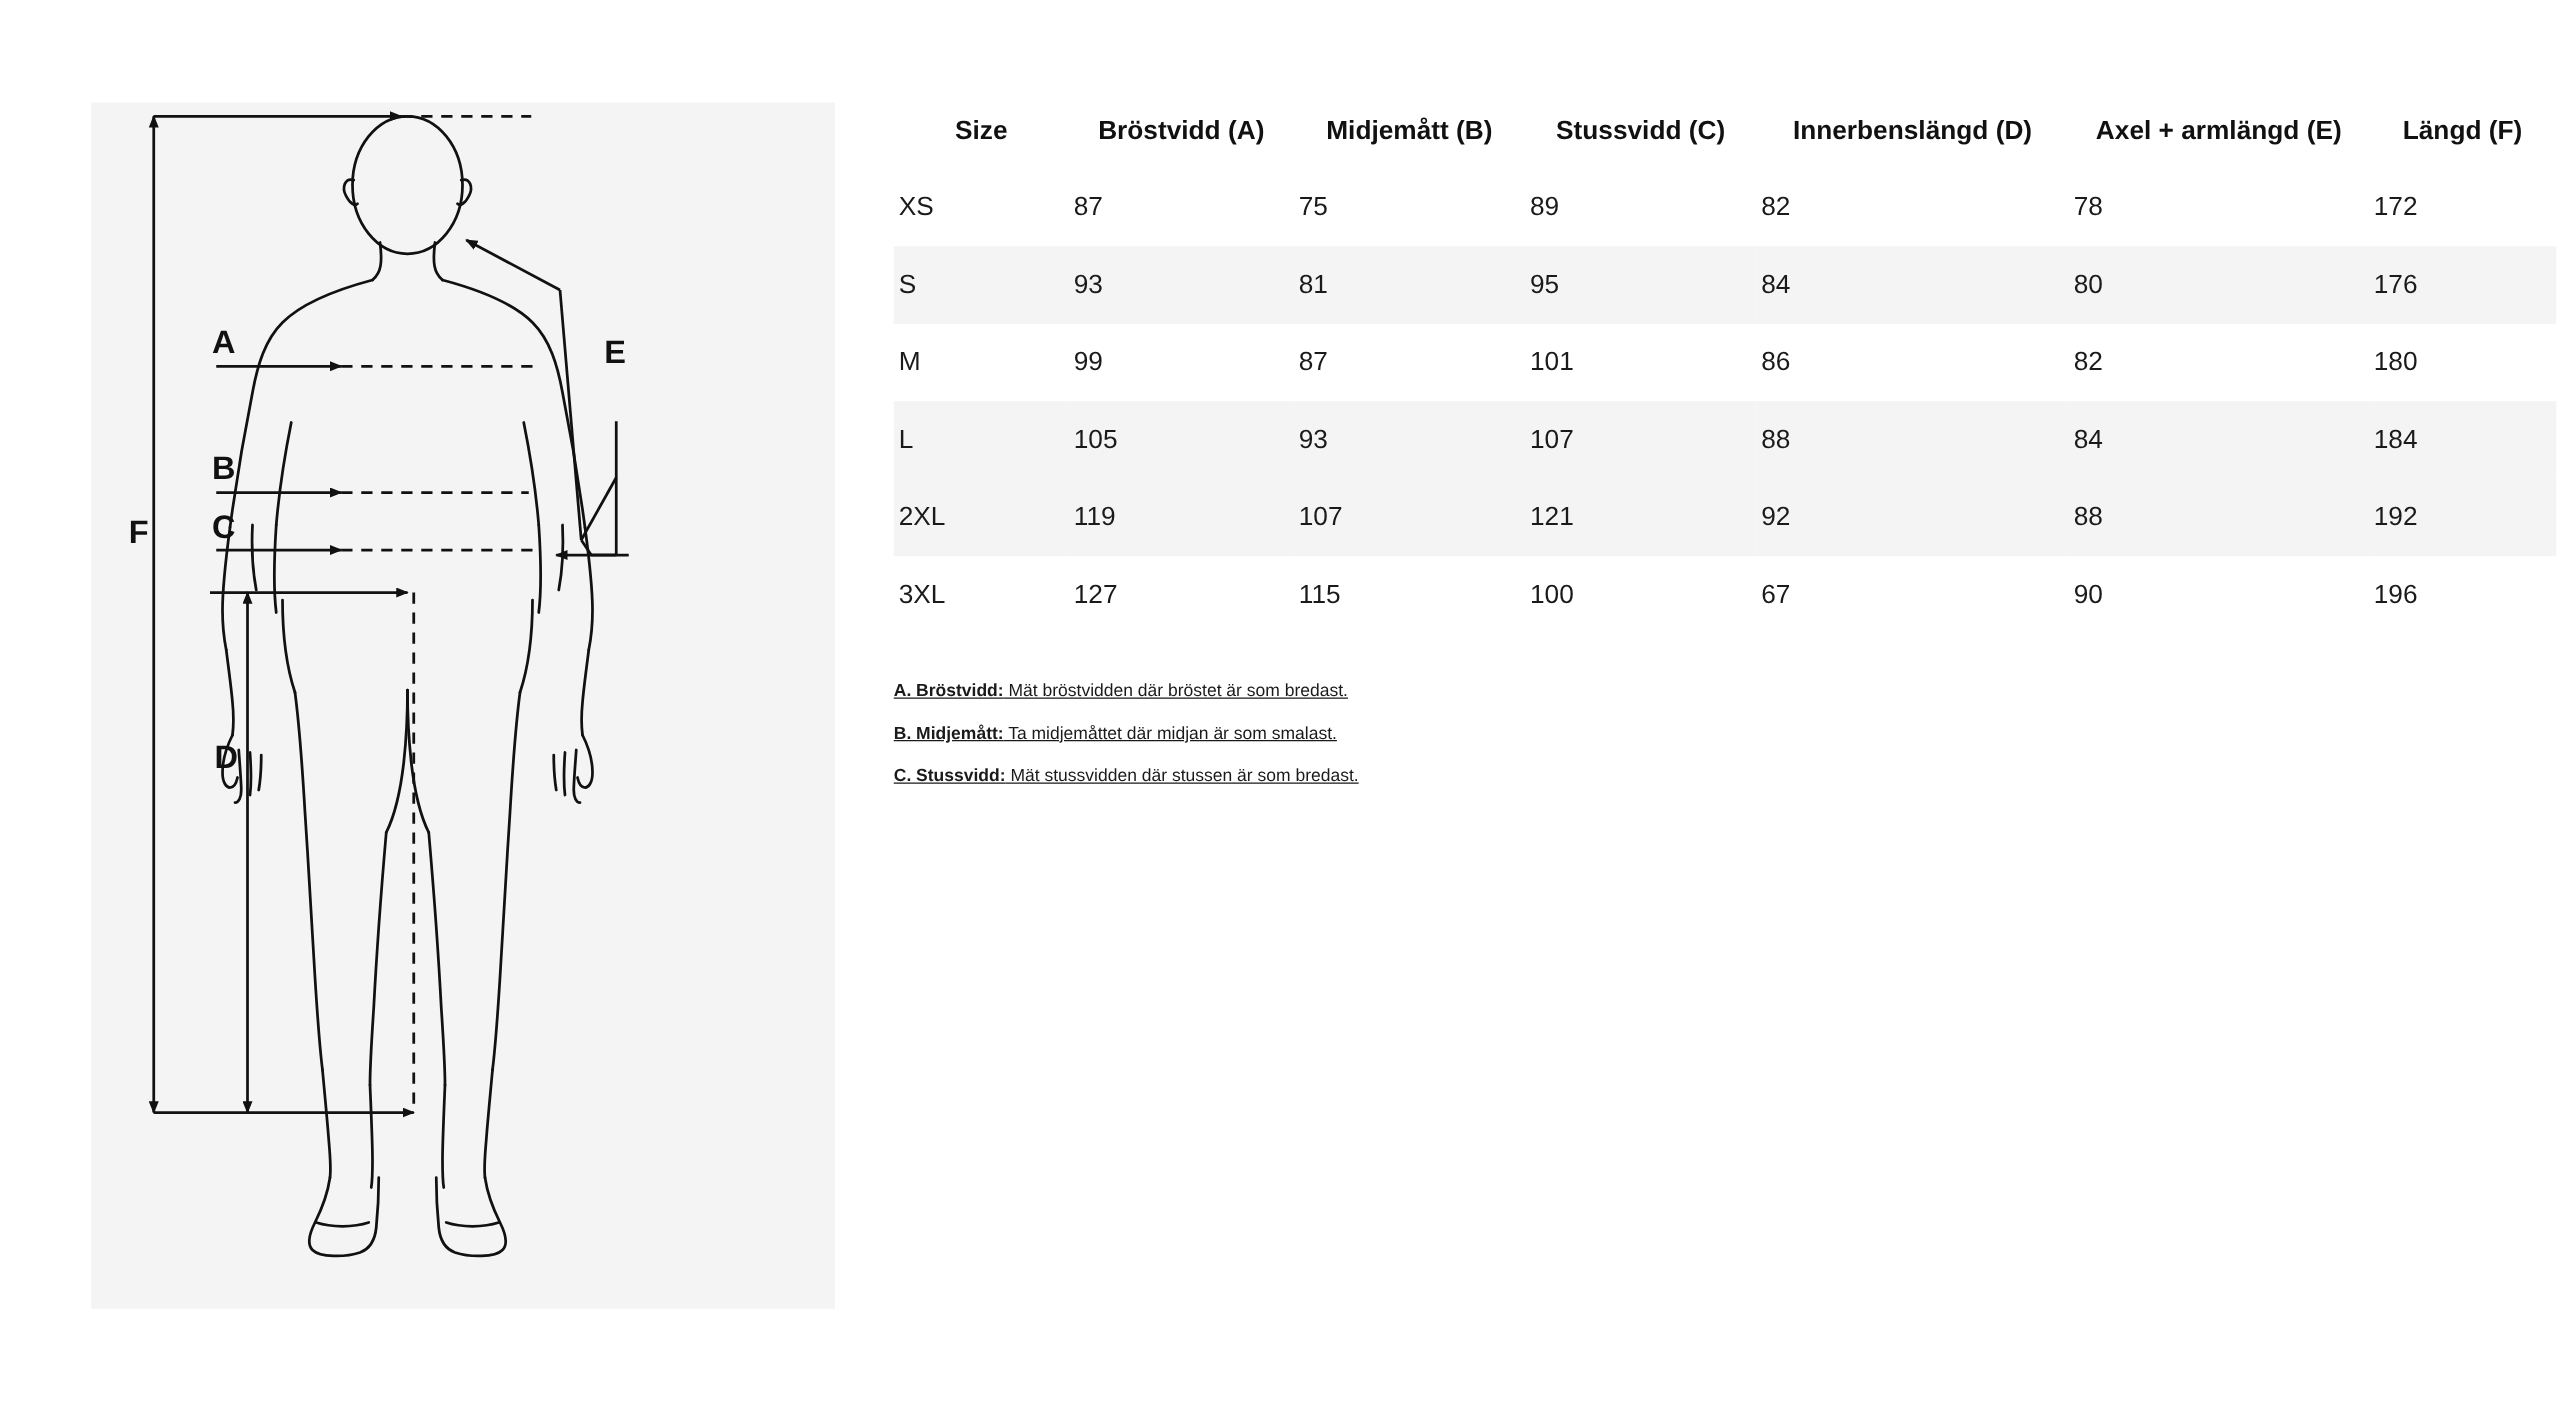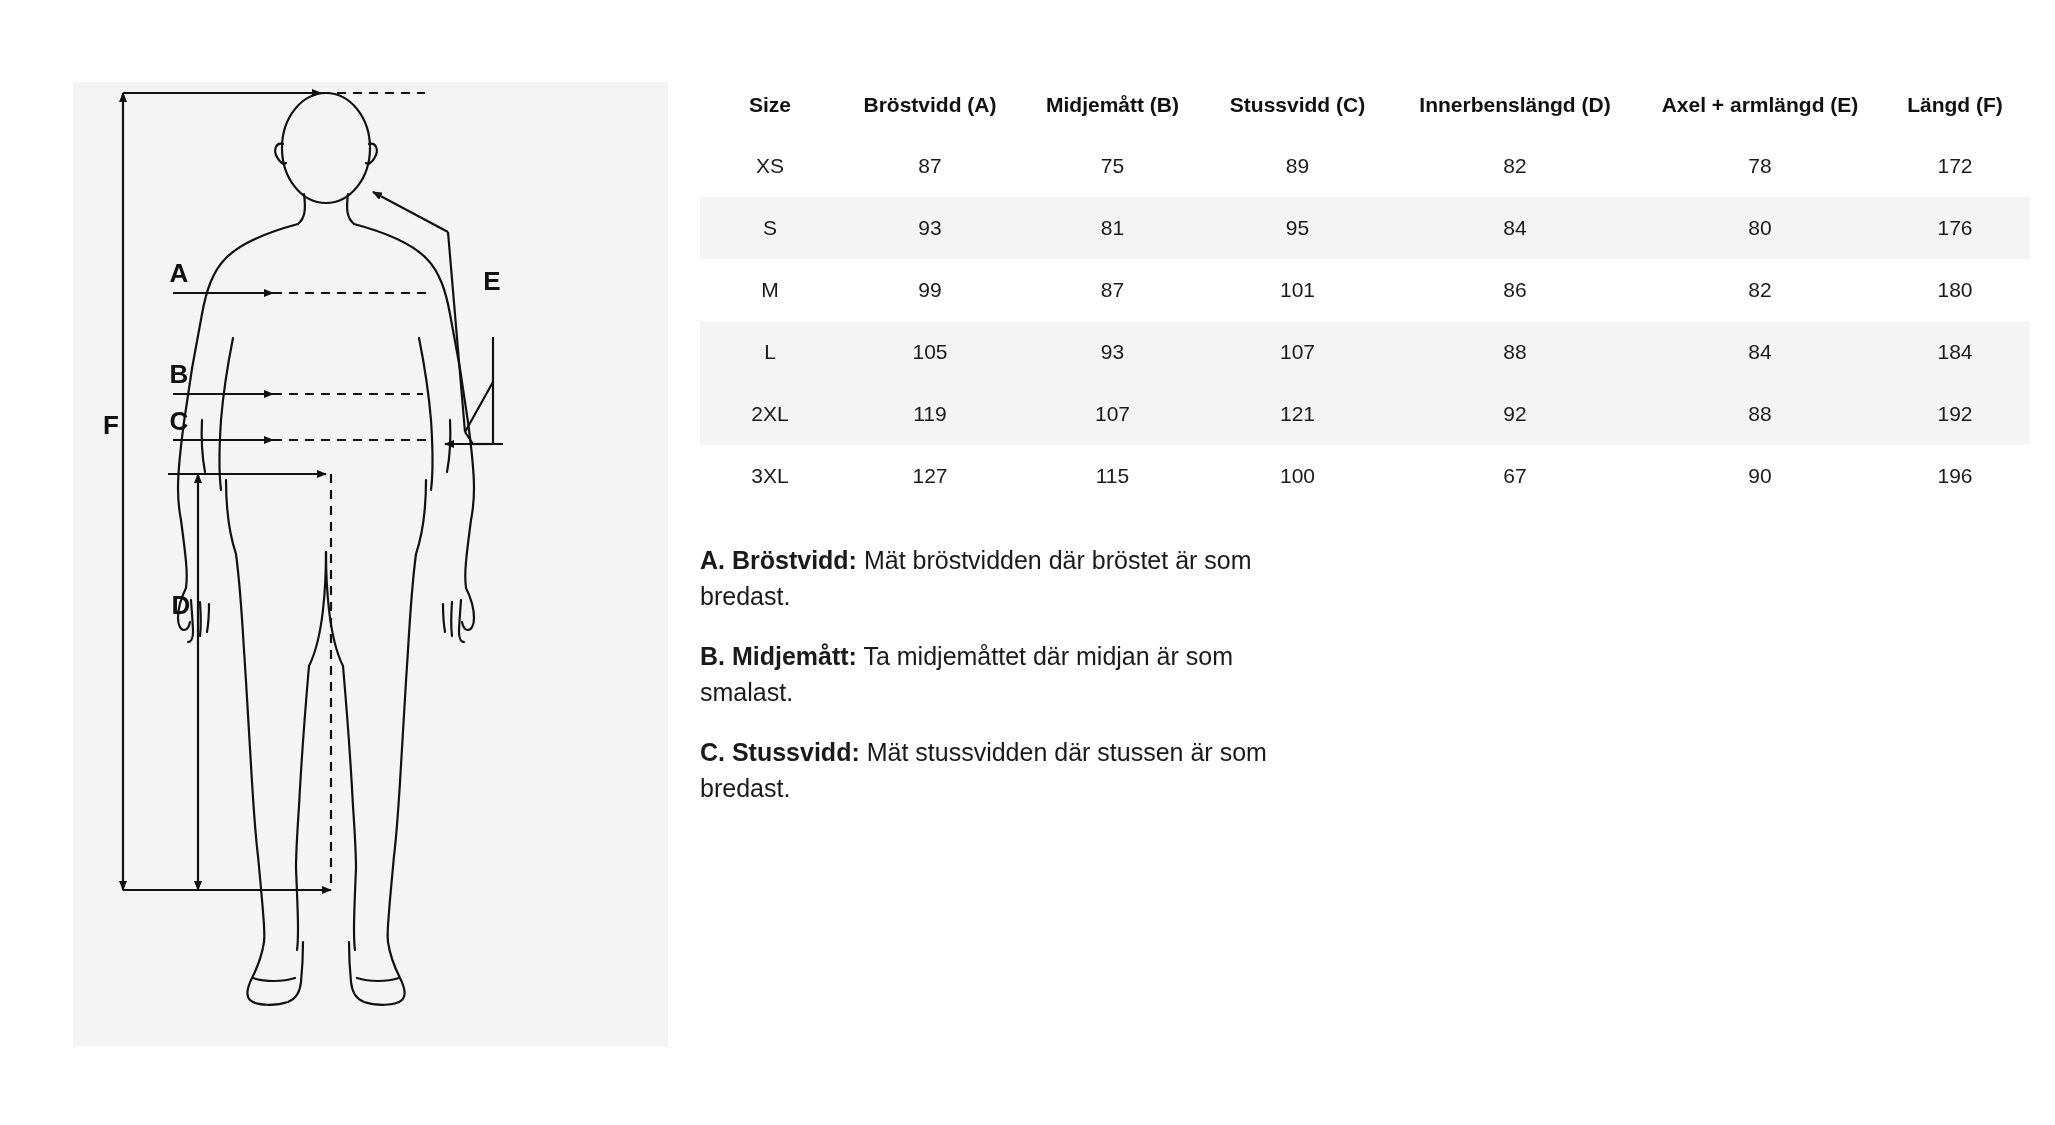--- a/index.html
+++ b/index.html
@@ -31,64 +31,64 @@
   }
   .diagram-svg {
     position: absolute;
     left: 0;
     top: 0;
   }
 
   
   .right-col {
     position: absolute;
-    left: 700px;
+    left: 715px;
     top: 75px;
     width: 1290px;
   }
 
   table.size-table {
     border-collapse: collapse;
     width: 1290px;
     table-layout: fixed;
   }
   table.size-table th {
     font-size: 21px;
     font-weight: bold;
     padding: 18px 4px;
     text-align: center;
     color: #111111;
     white-space: nowrap;
   }
   table.size-table td {
     font-size: 21px;
     padding: 19px 4px;
-    text-align: center;
     color: #1a1a1a;
   }
   table.size-table tbody tr.alt {
     background: #f4f4f4;
   }
   table.size-table col.c0 { width: 140px; }
   table.size-table col.c1 { width: 180px; }
   table.size-table col.c2 { width: 185px; }
   table.size-table col.c3 { width: 185px; }
   table.size-table col.c4 { width: 250px; }
   table.size-table col.c5 { width: 240px; }
   table.size-table col.c6 { width: 150px; }
 
   .notes {
     margin-top: 36px;
     width: 620px;
   }
   .note {
-    font-size: 25px;
+    font-size: 14px;
     line-height: 1.42;
     margin-bottom: 14px;
     color: #1a1a1a;
+    text-decoration: underline;
   }
   .note .lbl {
     font-weight: bold;
   }
   .note .body {
     font-weight: normal;
   }
 
   
   .dlabel {

